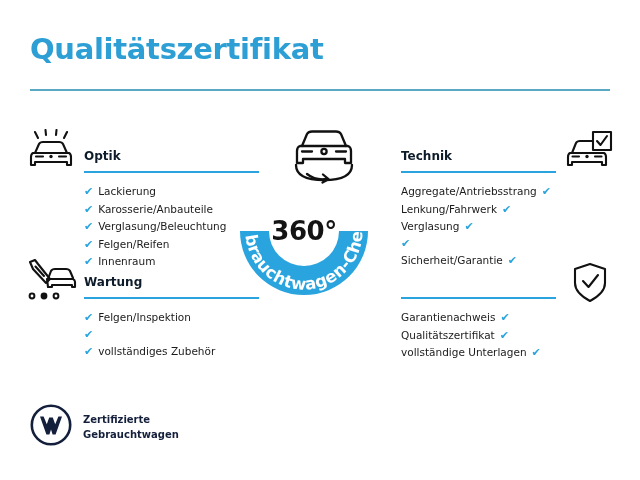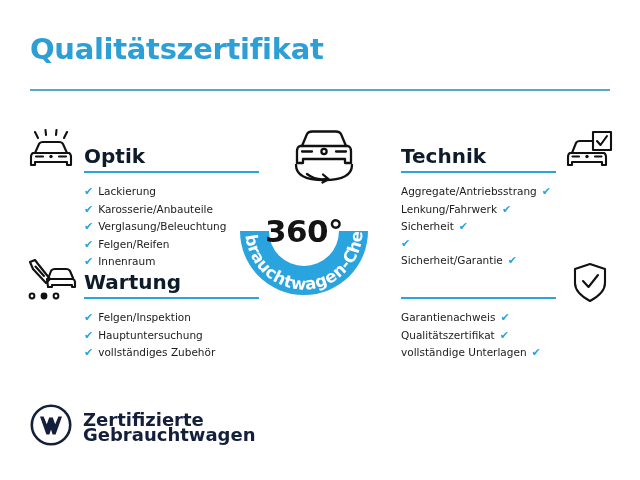--- a/index.html
+++ b/index.html
@@ -40,21 +40,21 @@
 
   
   .block {
     position: absolute;
   }
   .block-head {
     position: relative;
     height: 30px;
   }
   .block-title {
-    font-size: 20px;
+    font-size: 12px;
     font-weight: bold;
     color: #0d1b2a;
     line-height: 20px;
     white-space: nowrap;
   }
   .head-rule {
     position: absolute;
     left: 0;
     right: 0;
     top: 25px;
@@ -116,21 +116,21 @@
   #badge-arc { position: absolute; left: 0; top: 0; }
   #badge-center {
     position: absolute;
     left: 0;
     top: 0;
     width: 152px;
     height: 152px;
     display: flex;
     align-items: center;
     justify-content: center;
-    font-size: 31px;
+    font-size: 26px;
     font-weight: bold;
     color: #141414;
     letter-spacing: -0.5px;
   }
   #badge-car {
     position: absolute;
     left: 282px;
     top: 124px;
     width: 84px;
     height: 66px;
@@ -139,21 +139,21 @@
   
   #footer {
     position: absolute;
     left: 30px;
     top: 404px;
     display: flex;
     align-items: center;
     gap: 11px;
   }
   #footer-text {
-    font-size: 18px;
+    font-size: 10px;
     font-weight: bold;
     color: #141f3c;
     line-height: 15.5px;
     white-space: pre-line;
   }
 </style>
 </head>
 <body>
 
 <div id="page">
@@ -256,21 +256,20 @@
       <div class="block-title">Wartung</div>
       <div class="head-rule"></div>
     </div>
     <ul class="items">
       <li class="item">
           <span class="check">✔</span>
           <span>Felgen/Inspektion</span>
         </li>
       <li class="item">
           <span class="check">✔</span>
-          <span>Hauptuntersuchung</span>
         </li>
       <li class="item">
           <span class="check">✔</span>
           <span>vollständiges Zubehör</span>
         </li>
     </ul>
   </div>
 
   <div class="block right" id="block-technik">
     <div class="block-head">
@@ -280,21 +279,21 @@
     <ul class="items">
       <li class="item">
           <span>Aggregate/Antriebsstrang</span>
           <span class="check">✔</span>
         </li>
       <li class="item">
           <span>Lenkung/Fahrwerk</span>
           <span class="check">✔</span>
         </li>
       <li class="item">
-          <span>Sicherheit</span>
+          <span>Verglasung</span>
           <span class="check">✔</span>
         </li>
       <li class="item">
           <span class="check">✔</span>
         </li>
       <li class="item">
           <span>Sicherheit/Garantie</span>
           <span class="check">✔</span>
         </li>
     </ul>

